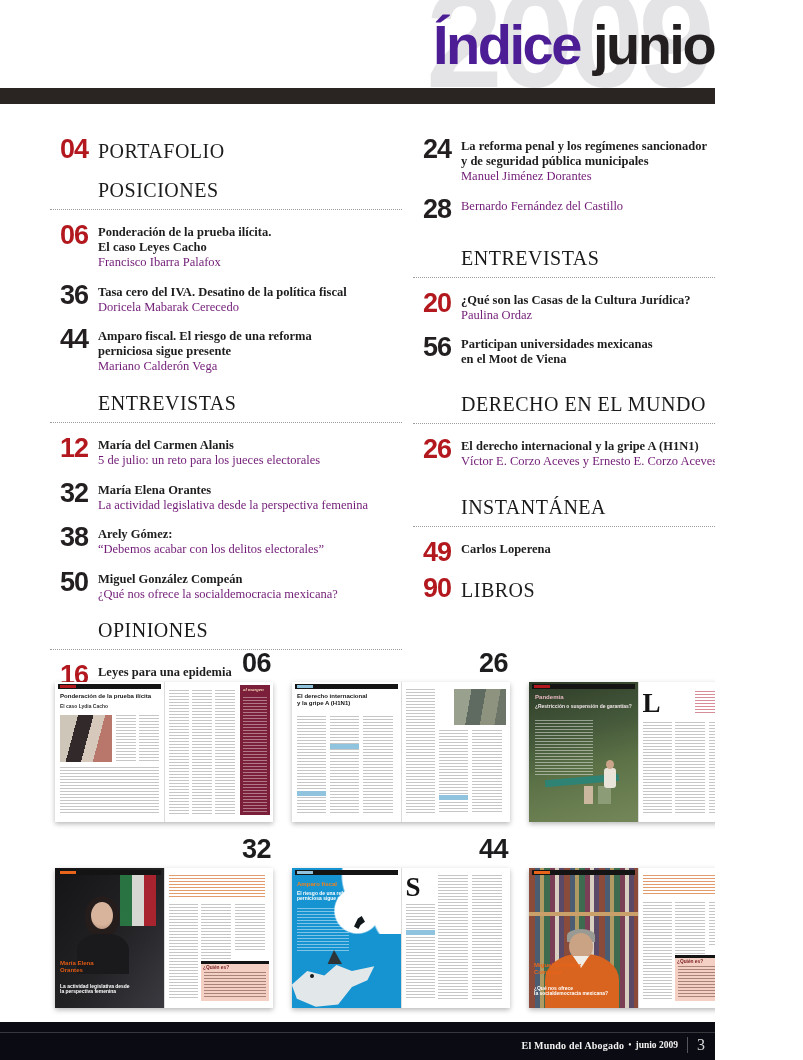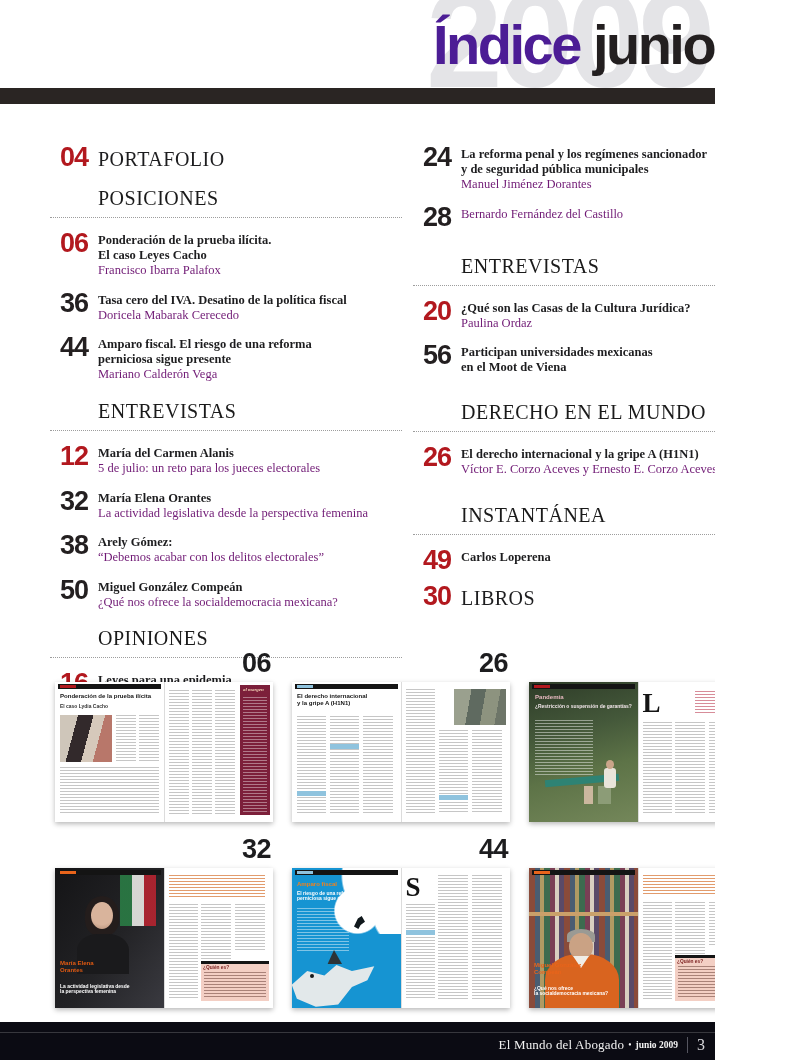--- a/index.html
+++ b/index.html
@@ -13,21 +13,21 @@
   .ghost-year{position:absolute;top:-30px;right:6px;z-index:1;
               font-family:"Liberation Sans",sans-serif;font-weight:bold;
               font-size:138px;line-height:1;letter-spacing:-6px;color:#e4e4e7;}
   .page-title{position:absolute;top:17px;left:433px;z-index:2;
               font-family:"Liberation Sans",sans-serif;font-weight:bold;
               font-size:56px;line-height:1;letter-spacing:-2.5px;color:#231f20;white-space:nowrap;}
   .page-title .accent{color:#4c1d95;}
   .top-rule{position:absolute;top:88px;left:0;width:790px;height:16px;background:#2a2523;z-index:2;}
 
   
-  .toc-col{position:absolute;top:144px;}
+  .toc-col{position:absolute;top:136px;}
   #toc-left-col{left:50px;width:352px;}
   #toc-right-col{left:413px;width:362px;}
 
   .toc-entry{display:flex;margin-bottom:11px;}
   .toc-num{flex:0 0 38px;text-align:right;margin-right:10px;
            font-family:"Liberation Sans",sans-serif;font-weight:800;
            font-size:27px;line-height:.85;letter-spacing:-1px;padding-top:2px;}
   .toc-num.red{color:#b2181e;}
   .toc-num.dark{color:#231f20;}
   .toc-body{padding-top:3px;min-width:0;}
@@ -125,21 +125,21 @@
   .v50-collar{position:absolute;left:44px;bottom:40px;width:16px;height:12px;background:#f0ede6;z-index:4;
               clip-path:polygon(0 0,100% 0,50% 100%);}
   .v50-head{position:absolute;left:40px;bottom:48px;width:24px;height:27px;z-index:4;
             background:radial-gradient(circle at 50% 45%,#caa284 0 62%,#a9836a 100%);border-radius:50%;}
   .v50-hair{position:absolute;left:38px;bottom:66px;width:28px;height:13px;background:#9a9a94;border-radius:50% 50% 0 0;z-index:3;}
 
   
   .footer{position:absolute;left:0;right:0;bottom:0;height:38px;background:#0b0b13;z-index:5;}
   .footer-inline{position:absolute;left:0;right:0;top:10px;height:1px;background:rgba(255,255,255,.18);}
   .footer-content{position:absolute;right:10px;top:15px;display:flex;align-items:center;}
-  .footer-mag{font-family:"Liberation Serif",serif;font-weight:normal;font-size:13px;color:#f2f2f2;letter-spacing:.2px;}
+  .footer-mag{font-family:"Liberation Serif",serif;font-weight:bold;font-size:10px;color:#f2f2f2;letter-spacing:.2px;}
   .footer-sep{font-size:9.5px;color:#f2f2f2;margin:0 4px;}
   .footer-issue{font-family:"Liberation Serif",serif;font-weight:bold;font-size:9.5px;color:#f2f2f2;}
   .footer-page{font-family:"Liberation Serif",serif;font-size:16px;color:#d6d6da;
                border-left:1px solid #55555f;margin-left:9px;padding-left:9px;line-height:1;}
 </style>
 </head>
 <body>
 
 <div class="page">
 
@@ -293,21 +293,21 @@
 
     <div class="toc-entry">
       <span class="toc-num red">49</span>
       <span class="toc-body">
         <span class="toc-title">Carlos Loperena</span>
 
       </span>
     </div>
 
     <div class="toc-entry big">
-      <span class="toc-num red">30</span>
+      <span class="toc-num red">90</span>
       <span class="toc-body">
         <span class="toc-title">LIBROS</span>
 
       </span>
     </div>
   </div>
 
   <div class="thumbs">
 
     <div class="thumb">

